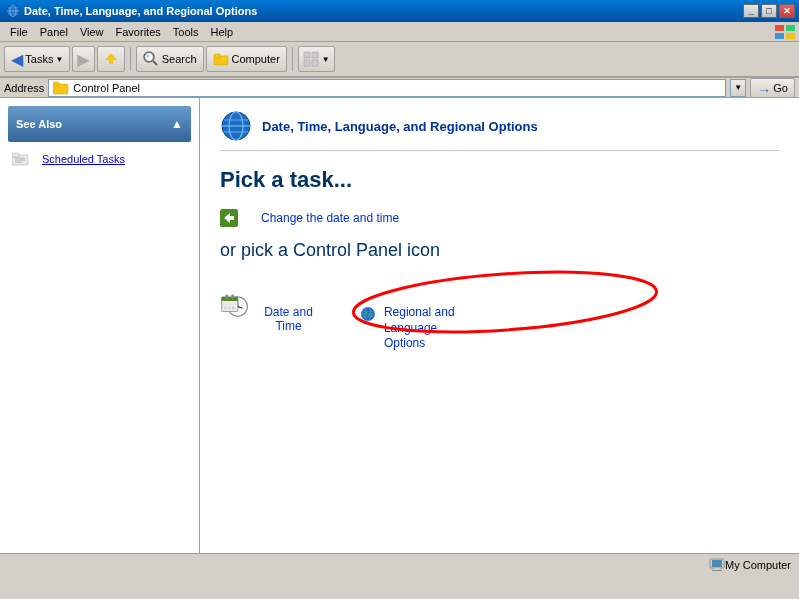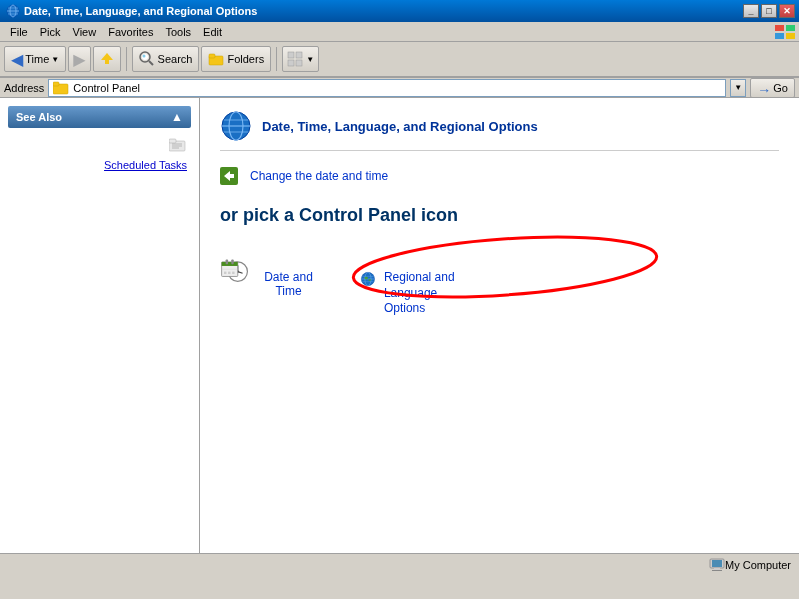--- a/index.html
+++ b/index.html
@@ -155,42 +155,41 @@
     
     #sidebar {
       width: 200px;
       background: white;
       border-right: 1px solid #a0a0a0;
       padding: 8px;
     }
     #see-also-header {
       background: linear-gradient(to bottom, #6699cc, #336699);
       color: white;
-      padding: 4px 8px;
+      padding: 11px 8px;
       font-size: 11px;
       font-weight: bold;
       display: flex;
       align-items: center;
       justify-content: space-between;
       border-radius: 2px;
       margin-bottom: 6px;
     }
     .see-also-chevron {
       font-size: 12px;
     }
     .sidebar-link-item {
       display: flex;
-      align-items: flex-end;
-      gap: 6px;
+      align-items: center;
+      gap: 12px;
       padding: 3px 4px;
       cursor: pointer;
       color: #0000cc;
       text-decoration: underline;
       font-size: 11px;
-      flex-direction: column;
     }
     .sidebar-folder-icon {
       width: 18px;
       height: 16px;
       display: flex;
       align-items: center;
       justify-content: center;
     }
 
     
@@ -215,34 +214,34 @@
     }
     #pick-task-heading {
       font-size: 22px;
       font-weight: bold;
       color: #003366;
       margin-bottom: 16px;
     }
     .task-item {
       display: flex;
       align-items: center;
-      gap: 12px;
+      gap: 23px;
       margin-bottom: 10px;
       cursor: pointer;
     }
     .task-link-text {
       color: #0033cc;
       font-size: 12px;
       text-decoration: none;
     }
     #pick-icon-heading {
       font-size: 18px;
-      font-weight: bold;
+      font-weight: normal;
       color: #003366;
-      margin-top: 20px;
+      margin-top: 13px;
       margin-bottom: 16px;
     }
     #icon-grid {
       display: flex;
       gap: 40px;
       align-items: flex-start;
     }
     .icon-item {
       display: flex;
       flex-direction: column;
@@ -297,41 +296,41 @@
   </div>
   <div id="title-buttons">
     <div class="title-btn">_</div>
     <div class="title-btn">□</div>
     <div class="title-btn" style="background:linear-gradient(to bottom,#e86060,#c04040);color:white;">✕</div>
   </div>
 </div>
 
 <div id="menu-bar">
   <span class="menu-item">File</span>
-  <span class="menu-item">Pick</span>
+  <span class="menu-item">Panel</span>
   <span class="menu-item">View</span>
   <span class="menu-item">Favorites</span>
   <span class="menu-item">Tools</span>
-  <span class="menu-item">Edit</span>
+  <span class="menu-item">Help</span>
 
   <div style="margin-left:auto;display:flex;align-items:center;">
     <svg width="20" height="14" viewBox="0 0 20 14">
       <rect x="0" y="0" width="9" height="6" fill="#e74c3c"></rect>
       <rect x="11" y="0" width="9" height="6" fill="#2ecc71"></rect>
       <rect x="0" y="8" width="9" height="6" fill="#3498db"></rect>
       <rect x="11" y="8" width="9" height="6" fill="#f1c40f"></rect>
     </svg>
   </div>
 </div>
 
 <div id="toolbar">
 
   <div class="toolbar-btn" style="gap:0;">
     <span style="color:#316ac5;font-size:16px;margin-right:2px;">◀</span>
-    <span style="font-size:11px;">Time</span>
+    <span style="font-size:11px;">Tasks</span>
     <span style="font-size:8px;margin-left:2px;">▼</span>
   </div>
 
   <div class="toolbar-btn" style="padding:3px 4px;">
     <span style="color:#aaa;font-size:16px;">▶</span>
   </div>
 
   <div class="toolbar-btn" style="padding:3px 6px;">
     <svg width="14" height="14" viewBox="0 0 14 14">
       <rect x="5" y="7" width="4" height="5" fill="#f5c518"></rect>
@@ -348,21 +347,21 @@
       <circle cx="5" cy="5" r="1.5" fill="#87ceeb"></circle>
     </svg>
     <span>Search</span>
   </div>
 
   <div class="toolbar-btn">
     <svg width="16" height="16" viewBox="0 0 16 16">
       <rect x="1" y="5" width="14" height="9" rx="1" fill="#f5c518" stroke="#c8a000" stroke-width="0.5"></rect>
       <rect x="1" y="3" width="6" height="4" rx="1" fill="#f5c518" stroke="#c8a000" stroke-width="0.5"></rect>
     </svg>
-    <span>Folders</span>
+    <span>Computer</span>
   </div>
   <div class="toolbar-separator"></div>
 
   <div class="toolbar-btn" style="padding:3px 4px;">
     <svg width="16" height="16" viewBox="0 0 16 16">
       <rect x="1" y="1" width="6" height="6" fill="#ccc" stroke="#999" stroke-width="0.5"></rect>
       <rect x="9" y="1" width="6" height="6" fill="#ccc" stroke="#999" stroke-width="0.5"></rect>
       <rect x="1" y="9" width="6" height="6" fill="#ccc" stroke="#999" stroke-width="0.5"></rect>
       <rect x="9" y="9" width="6" height="6" fill="#ccc" stroke="#999" stroke-width="0.5"></rect>
     </svg>
@@ -413,20 +412,21 @@
       <svg width="32" height="32" viewBox="0 0 32 32">
         <circle cx="16" cy="16" r="14" fill="#1a6fc4" stroke="#0040a0" stroke-width="1"></circle>
         <ellipse cx="16" cy="16" rx="7" ry="14" fill="none" stroke="#7ab8f5" stroke-width="1.2"></ellipse>
         <line x1="2" y1="16" x2="30" y2="16" stroke="#7ab8f5" stroke-width="1.2"></line>
         <line x1="4" y1="10" x2="28" y2="10" stroke="#7ab8f5" stroke-width="0.8"></line>
         <line x1="4" y1="22" x2="28" y2="22" stroke="#7ab8f5" stroke-width="0.8"></line>
       </svg>
       <span id="content-header-title">Date, Time, Language, and Regional Options</span>
     </div>
 
+    <div id="pick-task-heading">Pick a task...</div>
 
     <div class="task-item">
       <svg class="task-arrow-svg" width="18" height="18" viewBox="0 0 18 18">
         <rect width="18" height="18" rx="2" fill="#4a8c20"></rect>
         <polygon points="4,9 10,4 10,7 14,7 14,11 10,11 10,14" fill="white"></polygon>
       </svg>
       <span class="task-link-text">Change the date and time</span>
     </div>
 
     <div id="pick-icon-heading">or pick a Control Panel icon</div>

